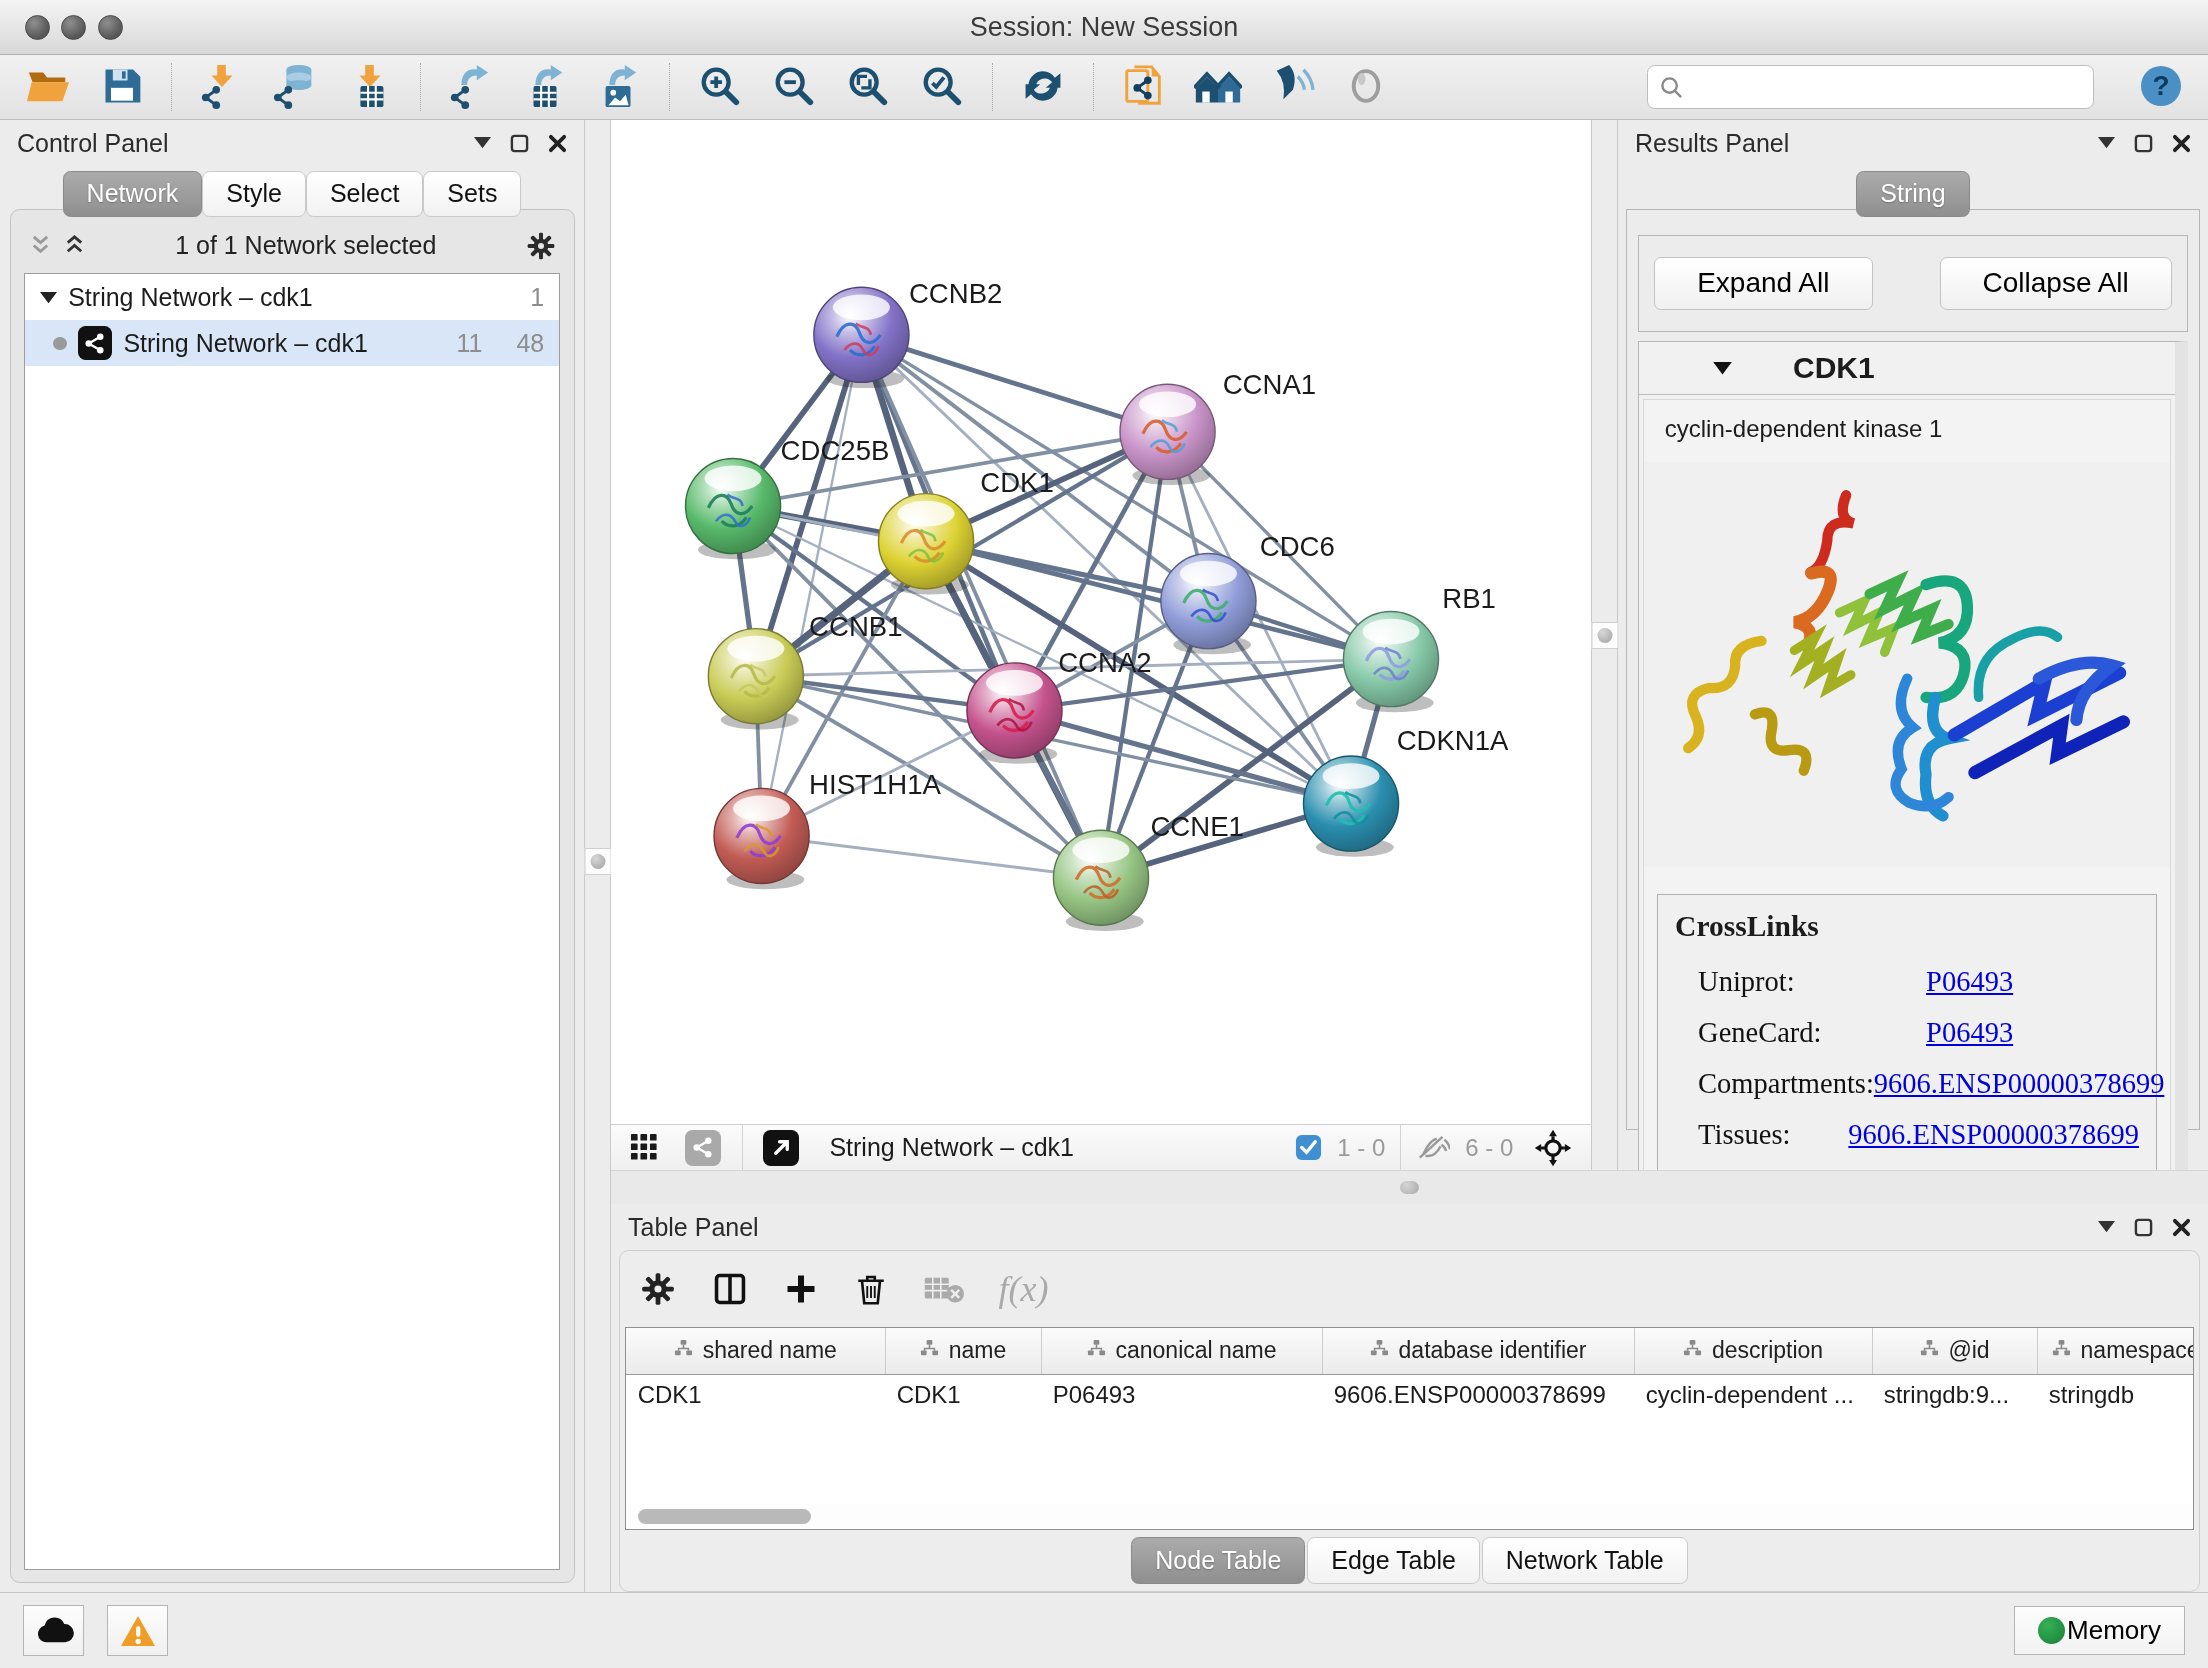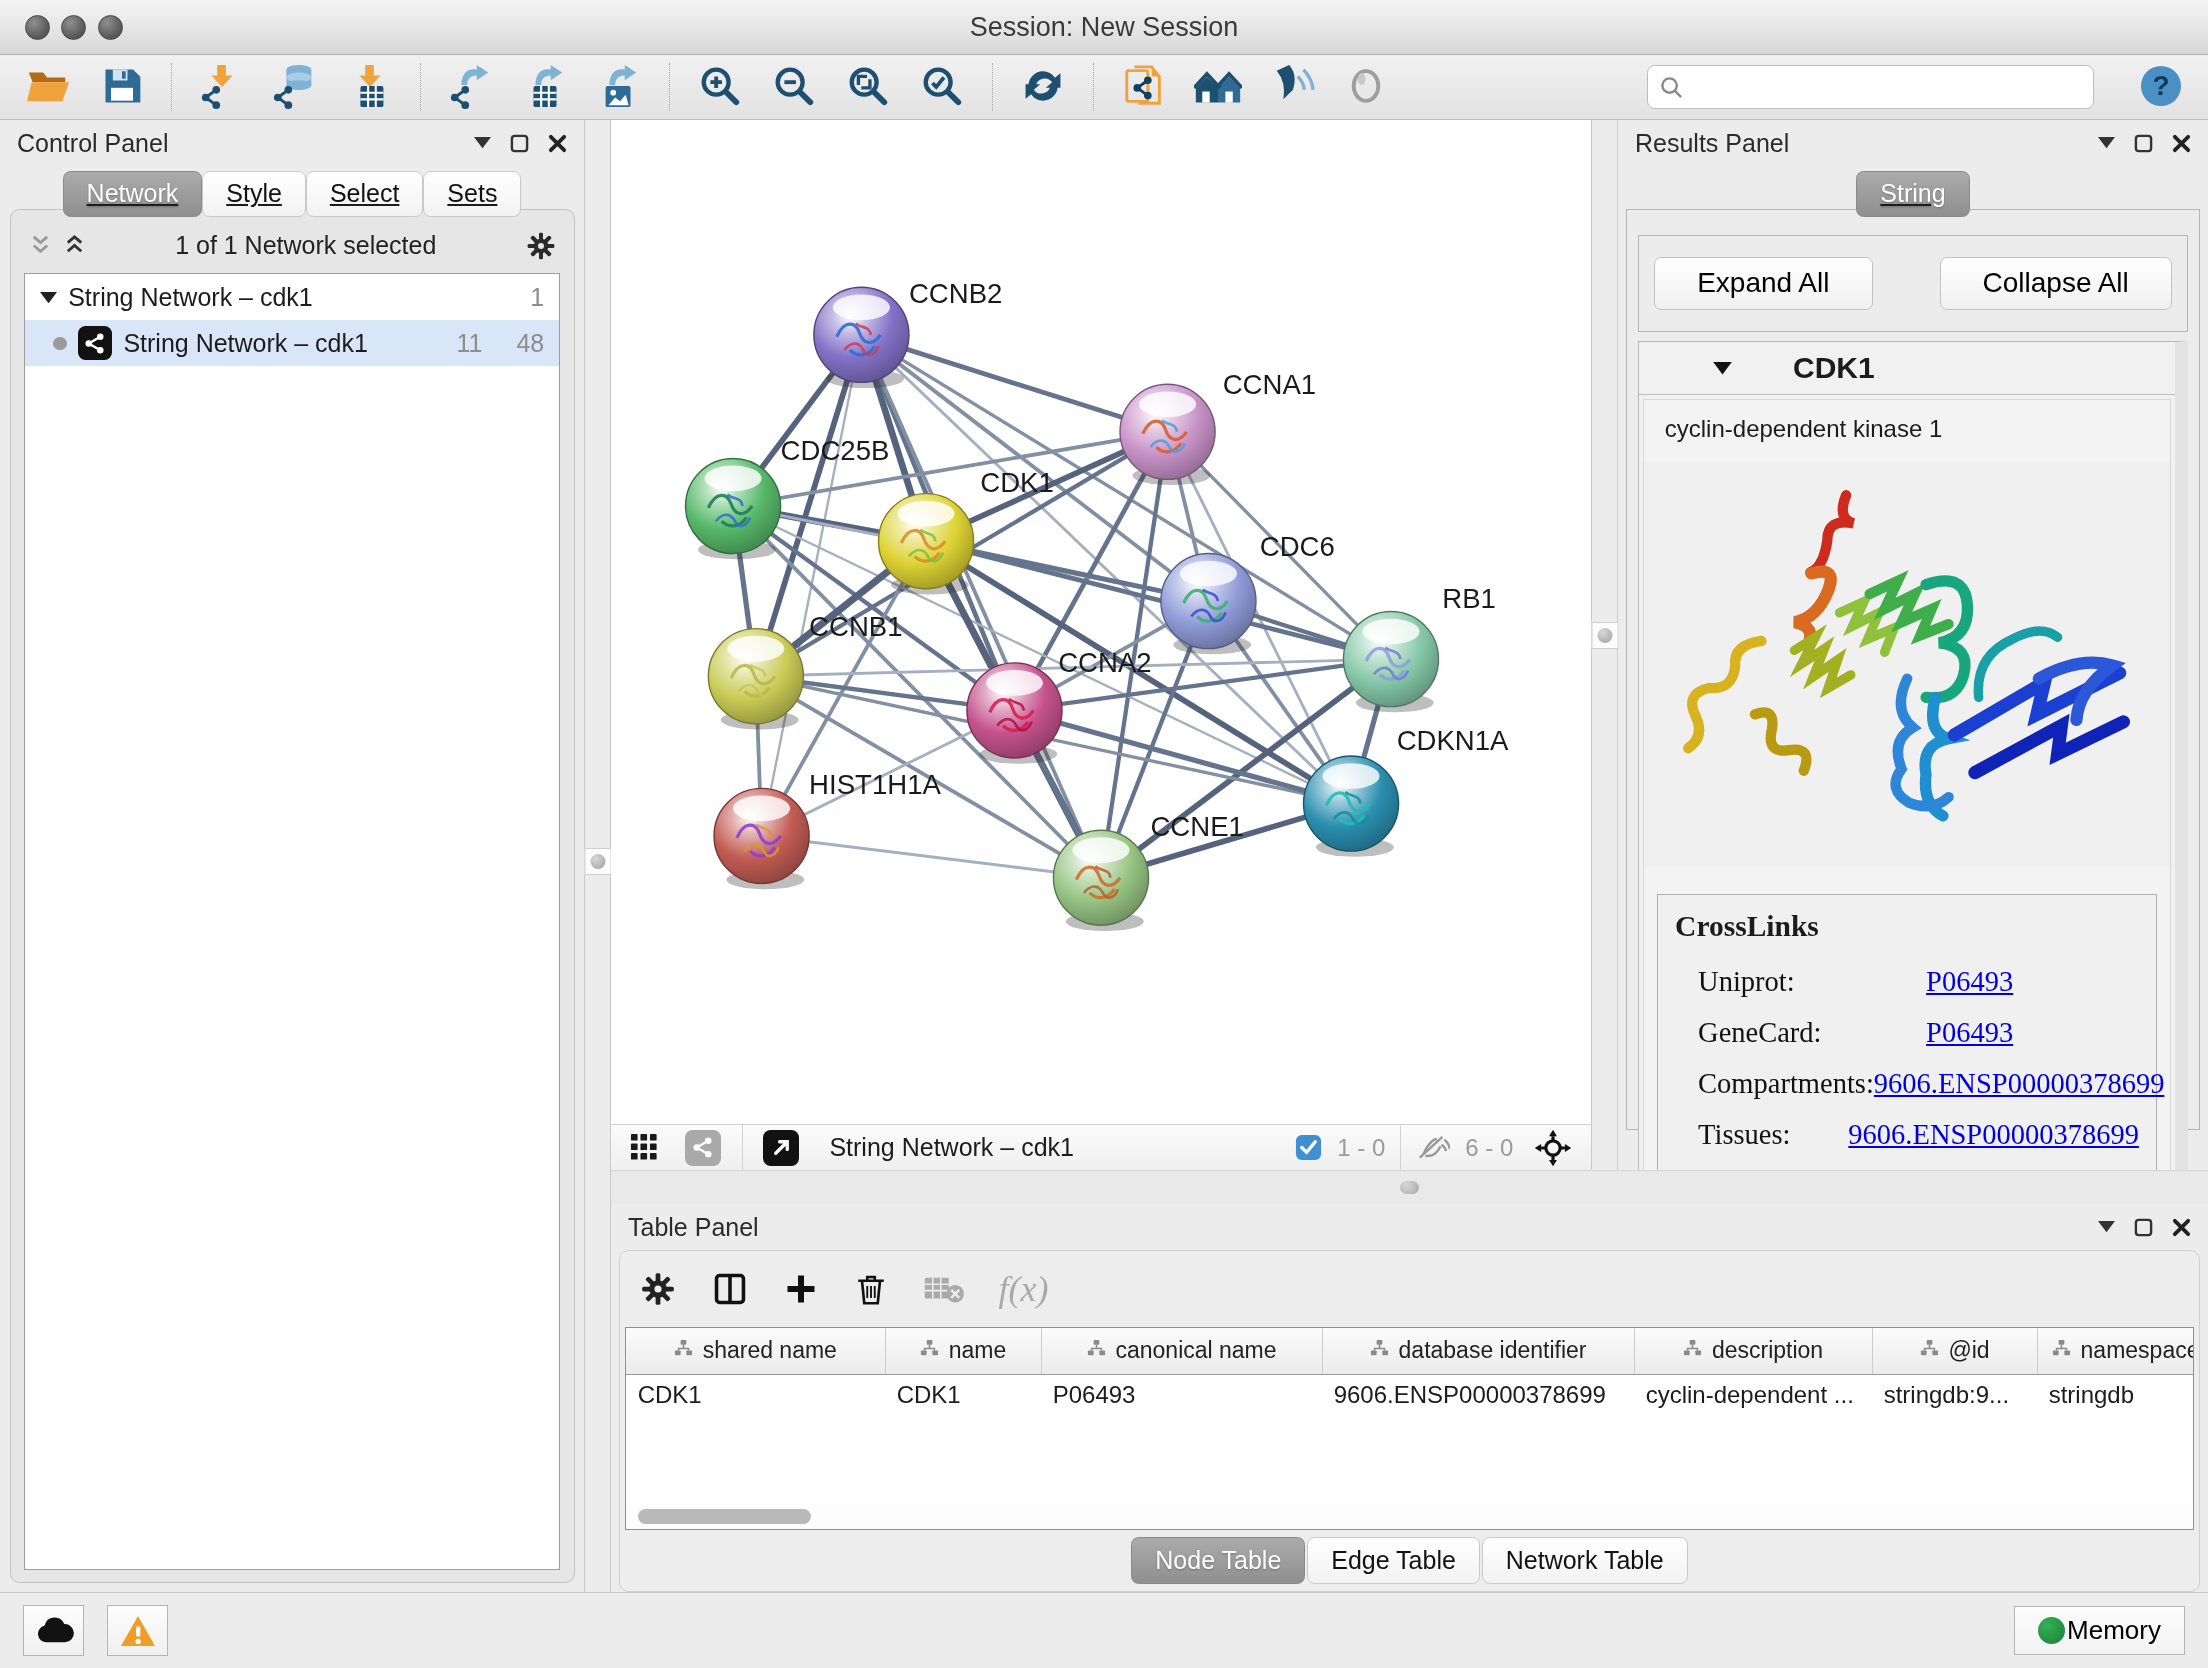--- a/index.html
+++ b/index.html
@@ -24,21 +24,21 @@
   
   .main { flex:1; display:flex; min-height:0; }
 
   .panel-titlebar { height:46px; flex:0 0 46px; display:flex; align-items:center; padding:0 17px; gap:13.3px; }
   .panel-titlebar .pt-label { font-size:25px; color:#2b2b2b; flex:1; }
   .pt-icons { display:flex; gap:19px; align-items:center; }
   .pt-icons svg { display:block; }
 
   
   .control-panel { width:584px; flex:0 0 584px; display:flex; flex-direction:column; background:#ececec; }
-  .tab-row { height:51px; flex:0 0 51px; display:flex; justify-content:center; align-items:flex-end; gap:0; position:relative; z-index:2;text-decoration:underline; }
+  .tab-row { height:51px; flex:0 0 51px; display:flex; justify-content:center; align-items:flex-end; gap:0; position:relative; z-index:2; }
   .tab { font-size:25px; padding:7.6px 23px; background:linear-gradient(#ffffff,#f2f2f2); border:1px solid #c9c9c9; border-radius:7.6px; color:#111; cursor:pointer; }
   .tab.active { background:linear-gradient(#ababab,#8f8f8f); color:#fff; border-color:#8a8a8a; text-shadow:0 1px 1.9px rgba(0,0,0,.25); }
   .cp-inner { flex:1; margin:-7.6px 9.5px 9.5px 9.5px; background:#e6e6e6; border:1px solid #c2c2c2; border-radius:9.5px; display:flex; flex-direction:column; padding-top:13.3px; min-height:0; }
   .tree-header { height:44px; flex:0 0 44px; display:flex; align-items:center; padding:0 17px; gap:9.5px; }
   .tree-header .th-label { flex:1; text-align:center; font-size:25px; color:#222; }
   .tree-box { flex:1; margin:5.7px 13.3px 11.4px 13.3px; background:#fff; border:1.9px solid #9c9c9c; overflow:hidden; }
   .tree-row { height:46px; display:flex; align-items:center; padding:0 15px; gap:11.4px; font-size:25px; }
   .tree-row .count { color:#8d8d8d; }
   .tree-row.child { background:#d9e6f8; padding-left:28.5px; }
   .string-app-icon { width:34px; height:34px; border-radius:7.6px; background:#111; display:flex; align-items:center; justify-content:center; }

